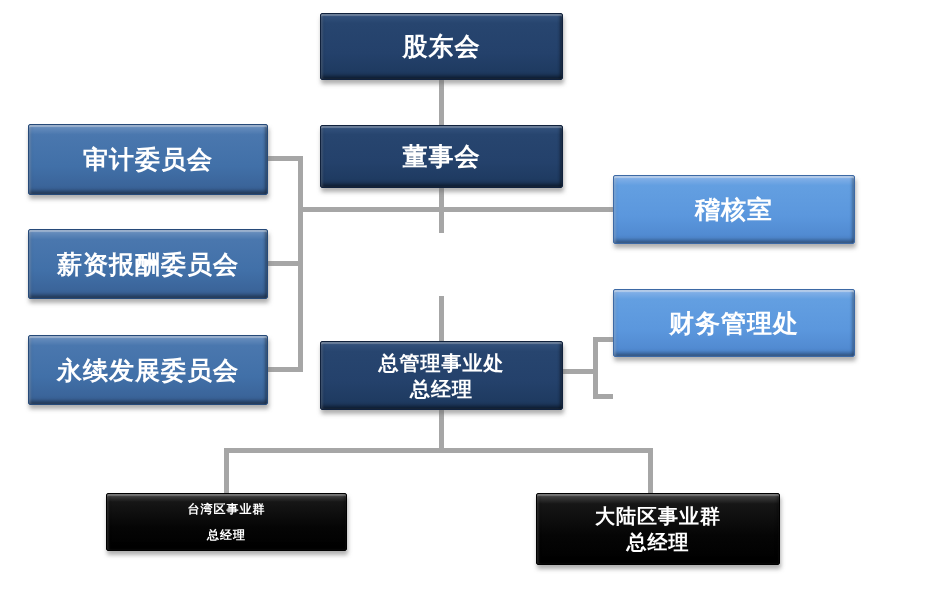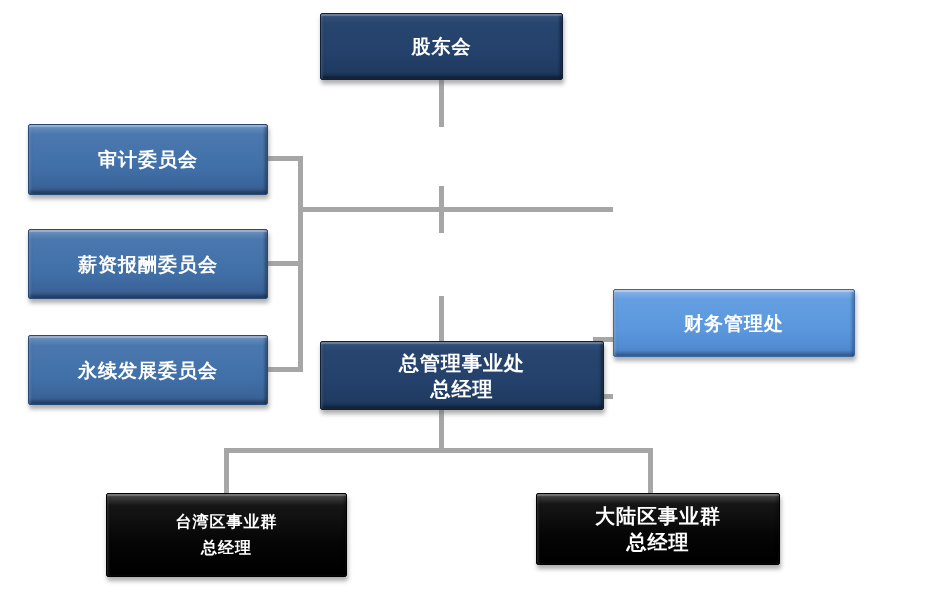--- a/index.html
+++ b/index.html
@@ -17,21 +17,21 @@
   }
   .node {
     position: absolute;
     box-sizing: border-box;
     display: flex;
     align-items: center;
     justify-content: center;
     text-align: center;
     color: #ffffff;
     font-weight: bold;
-    font-size: 19px;
+    font-size: 25px;
     line-height: 27px;
     white-space: pre-line;
     border-radius: 2px;
     letter-spacing: 1px;
   }
   
   .node.dark {
     background: linear-gradient(180deg, #35547f 0%, #27456f 14%, #24416b 60%, #1e3a60 92%, #1a3357 100%);
     border: 1px solid #10213c;
     box-shadow:
@@ -99,46 +99,52 @@
   <div class="line" style="left:598px; top:337px; width:15px;  height:5px;"></div>
   <div class="line" style="left:598px; top:394px; width:15px;  height:5px;"></div>
   <div class="line" style="left:224px; top:448px; width:429px; height:5px;"></div>
   <div class="line" style="left:224px; top:448px; width:5px;   height:45px;"></div>
   <div class="line" style="left:648px; top:448px; width:5px;   height:45px;"></div>
 
   <div class="node dark" style="left:320px; top:13px;  width:243px; height:67px;">
     <span class="node-label">股东会</span>
   </div>
 
+  <div class="node dark" style="left:320px; top:125px; width:243px; height:63px;">
+    <span class="node-label">董事会</span>
+  </div>
 
 
-  <div class="node dark" style="left:320px; top:341px; width:284px; height:69px; font-size:20px; line-height:26px;">
+  <div class="node dark" style="left:320px; top:341px; width:243px; height:69px; font-size:20px; line-height:26px;">
     <span class="node-label">总管理事业处
 总经理</span>
   </div>
 
   <div class="node medium" style="left:28px;  top:124px; width:240px; height:71px;">
     <span class="node-label">审计委员会</span>
   </div>
 
   <div class="node medium" style="left:28px;  top:335px; width:240px; height:70px;">
     <span class="node-label">永续发展委员会</span>
   </div>
 
   <div class="node medium" style="left:28px;  top:229px; width:240px; height:70px;">
     <span class="node-label">薪资报酬委员会</span>
   </div>
 
+  <div class="node light" style="left:613px; top:175px; width:242px; height:69px;">
+    <span class="node-label">稽核室</span>
+  </div>
 
   <div class="node light" style="left:613px; top:289px; width:242px; height:68px;">
     <span class="node-label">财务管理处</span>
   </div>
 
 
-  <div class="node black" style="left:106px; top:493px; width:241px; height:84px; font-size:16px; line-height:26px;text-align:center;">
+  <div class="node black" style="left:106px; top:493px; width:241px; height:58px; font-size:12px; line-height:26px;text-align:center;">
     <span class="node-label">台湾区事业群
 总经理</span>
   </div>
 
   <div class="node black" style="left:536px; top:493px; width:244px; height:72px; font-size:20px; line-height:26px;align-items:center;">
     <span class="node-label">大陆区事业群
 总经理</span>
   </div>
 
 </div>

